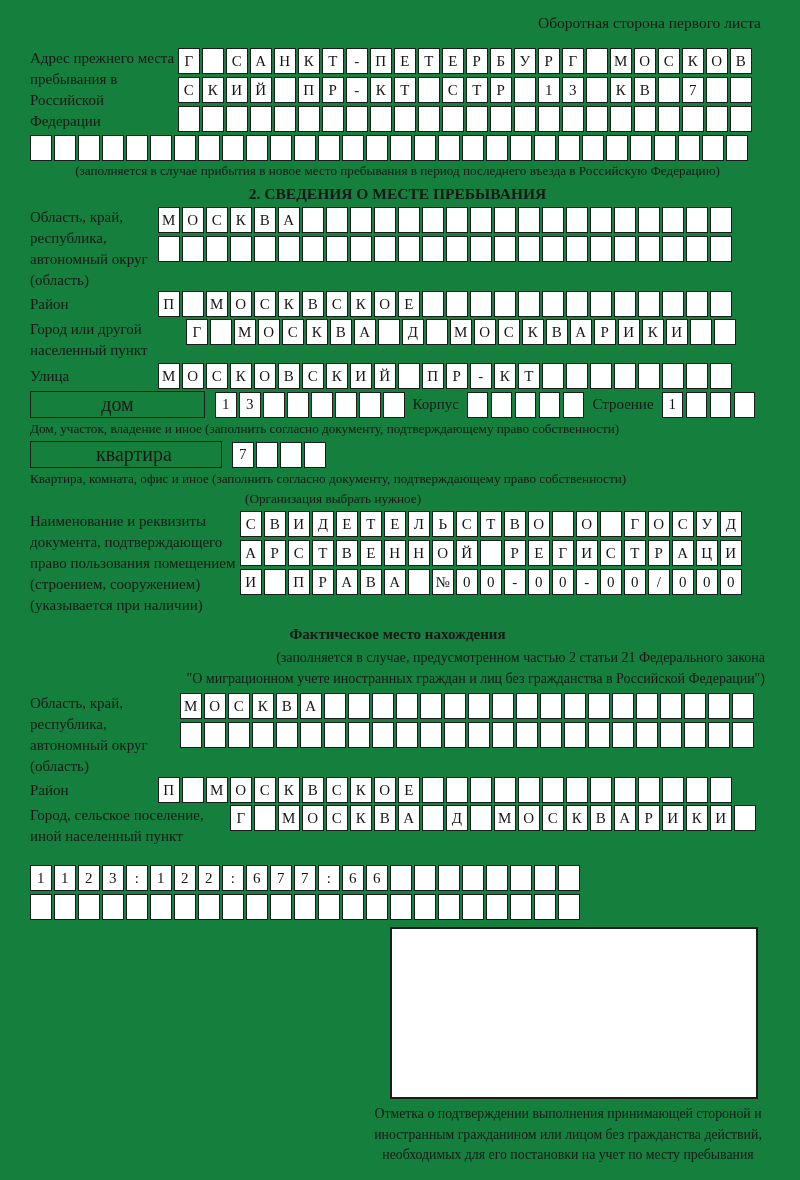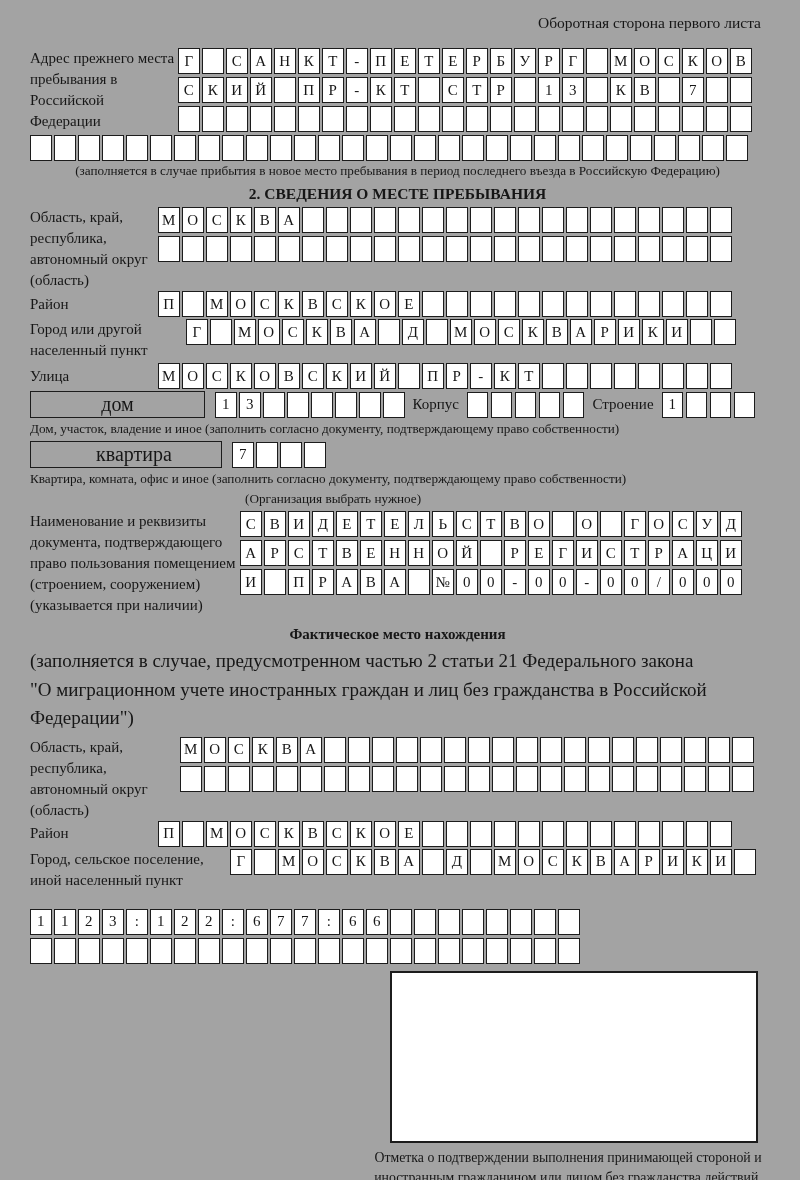--- a/index.html
+++ b/index.html
@@ -1,39 +1,39 @@
 <!DOCTYPE html>
 <html><head>
 <meta charset="utf-8">
 <style>
   html,body{margin:0;padding:0;background:#fff;}
   .page{
     width:800px;height:1180px;box-sizing:border-box;
-    padding:14px 35px 0 30px;background:#a3a3a3;position:relative;overflow:hidden;
+    padding:14px 35px 0 30px;background:#15803d;position:relative;overflow:hidden;
     font-family:"Liberation Serif", serif;color:#161616;
   }
   .hdr{text-align:right;font-size:15.5px;padding-right:4px;}
   .frow{display:flex;align-items:flex-start;}
   .frow.vcenter{align-items:center;}
   .lab{font-size:15px;line-height:1.4;flex-shrink:0;}
   .w148{width:148px;} .w128{width:128px;} .w210{width:210px;font-family:Liberation Serif, serif;} .w190{width:190px;} .w200{width:200px;}
   .boxrow{display:flex;gap:2.5px;}
   .col .boxrow{margin-bottom:3px;}
   .cell{
     width:21.5px;height:26px;box-sizing:border-box;border:1.7px solid #1c1c1c;
     display:flex;align-items:center;justify-content:center;
     font-size:15px;flex-shrink:0;background:#fff;
   }
   .mt16{margin-top:16px;}
   .ml28{margin-left:28px;} .ml22{margin-left:22px;}
   .prev{margin-top:16px;}
   .note-center{text-align:center;font-size:13.2px;margin-top:2px;}
   .sec-title{text-align:center;font-weight:bold;font-size:15.5px;margin:6px 0 4px;}
   .sub-title{text-align:center;font-weight:bold;font-size:15px;margin:10px 0 4px;}
-  .note-c{text-align:left;font-size:19px;line-height:1.5;}
+  .note-c{text-align:right;font-size:14px;line-height:1.5;}
   .mb2{margin-bottom:2px;}
   .house-row{display:flex;align-items:center;margin-top:2px;}
   .named-box{
     box-sizing:border-box;border:1.7px solid #1c1c1c;height:27px;
     display:flex;align-items:center;justify-content:center;font-size:20px;flex-shrink:0;
   }
   .dom-box{width:175px;margin-right:10px;}
   .kv-box{width:192px;margin-right:10px;padding-left:16px;}
   .inline-label{font-size:15px;margin:0 8px;white-space:nowrap;}
   .cap{font-size:13.2px;margin:3px 0 4px;}

